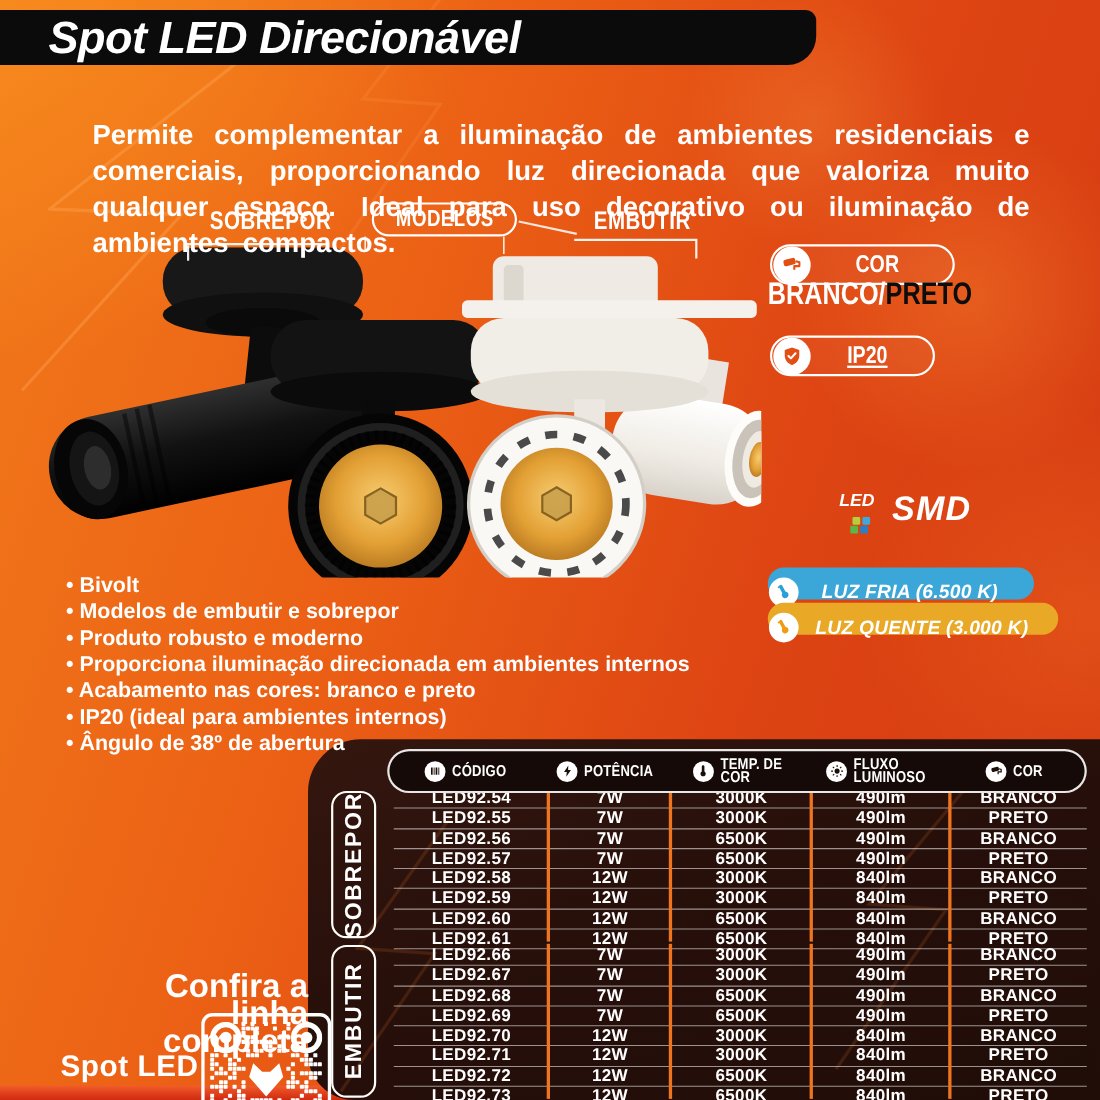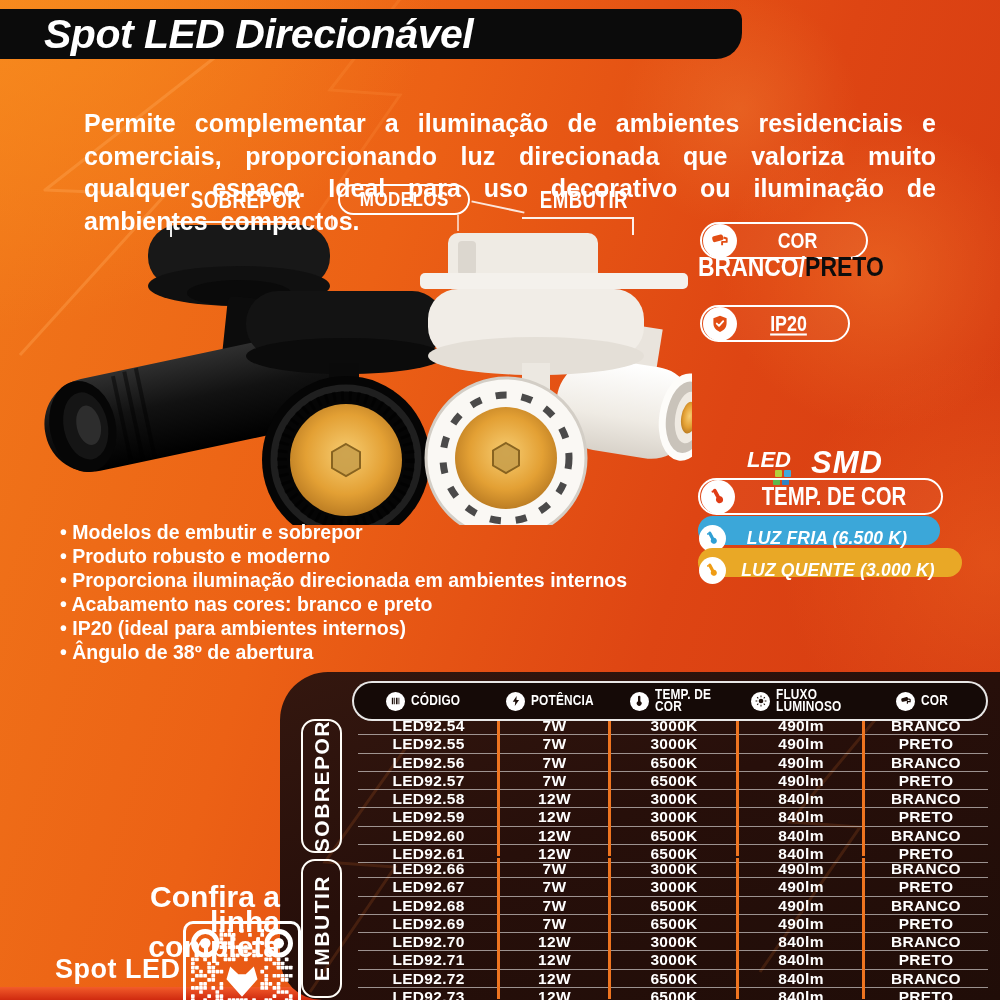--- a/index.html
+++ b/index.html
@@ -40,21 +40,21 @@
   .badge .circ{width:34px;height:34px;border-radius:50%;background:#fff;flex:0 0 auto;
     display:flex;align-items:center;justify-content:center;}
   .badge .lbl{flex:1;text-align:center;font-weight:bold;white-space:nowrap;}
   .pillB{border:2px solid #fff;border-radius:19px;height:37px;padding:0 8px 0 1px;background:rgba(255,255,255,.03);}
   .pillF{border-radius:15px;height:29px;padding:15px 12px 0 1px;}
   .pillF .circ{width:27px;height:27px;}
   .pillF .lbl{font-style:italic;font-size:17.5px;letter-spacing:.2px;}
   .corvals{z-index:4;font-weight:bold;font-size:27px;letter-spacing:0;white-space:nowrap;}
   .corvals .blk{color:#0d0d0d;}
   .ledsmd{z-index:4;}
-  .ledsmd .led{position:absolute;left:0;top:0;font-size:22px;font-weight:bold;font-style:italic;}
+  .ledsmd .led{position:absolute;left:16px;top:0;font-size:16px;font-weight:bold;font-style:italic;}
   .ledsmd .sq{position:absolute;width:7px;height:7px;border-radius:1px;}
   .ledsmd .smd{position:absolute;left:64px;top:-2px;font-size:31px;font-weight:bold;font-style:italic;letter-spacing:1px;}
   
   .features{left:60px;top:520px;z-index:3;list-style:none;margin:0;padding:0;}
   .features li{font-size:19.5px;font-weight:bold;line-height:24px;}
   .features li::before{content:"• ";}
   
   .cta{left:88px;top:884px;width:192px;z-index:3;text-align:right;font-weight:bold;font-size:30px;line-height:25px;}
   .brand{left:55px;top:954px;z-index:3;font-weight:bold;font-size:27px;letter-spacing:.5px;}
   .qr{left:183px;top:921px;width:118px;height:118px;z-index:3;border:3px solid #fff;border-radius:10px;
@@ -214,31 +214,20 @@
 
   <div class="abs ledsmd" style="left:747px;top:447px;width:160px;height:38px;">
     <span class="led">LED</span>
     <span class="sq" style="left:28px;top:23px;background:#b5cf3a;"></span>
     <span class="sq" style="left:37px;top:23px;background:#3fa9dc;"></span>
     <span class="sq" style="left:26px;top:31px;background:#58b847;"></span>
     <span class="sq" style="left:35px;top:31px;background:#2b7fc4;"></span>
     <span class="smd">SMD</span>
   </div>
 
-  <div class="abs badge pillB" style="left:698px;top:478px;width:245px;">
-    <span class="circ">
-      <svg width="20" height="20" viewBox="0 0 20 20">
-          <g transform="rotate(-28 10 10)">
-            <path d="M8.2,3 a1.9,1.9 0 0 1 3.8,0 v7 a3.6,3.6 0 1 1 -3.8,0 z" fill="#e03c16"></path>
-          </g>
-          <circle cx="4.6" cy="4.6" r="1.1" fill="#e03c16"></circle>
-        </svg>
-    </span>
-    <span class="lbl cnd" style="font-size:24px;">TEMP. DE COR</span>
-  </div>
   <div class="abs badge pillF" style="left:698px;top:516px;width:242px;background:#3ba7d9;">
     <span class="circ">
       <svg width="17" height="17" viewBox="0 0 20 20">
           <g transform="rotate(-28 10 10)">
             <path d="M8.2,3 a1.9,1.9 0 0 1 3.8,0 v7 a3.6,3.6 0 1 1 -3.8,0 z" fill="#2e9fd4"></path>
           </g>
           <circle cx="4.6" cy="4.6" r="1.1" fill="#2e9fd4"></circle>
         </svg>
     </span>
     <span class="lbl">LUZ FRIA (6.500 K)</span>
@@ -249,20 +238,21 @@
           <g transform="rotate(-28 10 10)">
             <path d="M8.2,3 a1.9,1.9 0 0 1 3.8,0 v7 a3.6,3.6 0 1 1 -3.8,0 z" fill="#ef9c14"></path>
           </g>
           <circle cx="4.6" cy="4.6" r="1.1" fill="#ef9c14"></circle>
         </svg>
     </span>
     <span class="lbl">LUZ QUENTE (3.000 K)</span>
   </div>
 
   <ul class="abs features">
+    <li>Bivolt</li>
     <li>Modelos de embutir e sobrepor</li>
     <li>Produto robusto e moderno</li>
     <li>Proporciona iluminação direcionada em ambientes internos</li>
     <li>Acabamento nas cores: branco e preto</li>
     <li>IP20 (ideal para ambientes internos)</li>
     <li>Ângulo de 38º de abertura</li>
   </ul>
 
   <div class="abs cta">
     <div>Confira a linha</div>

